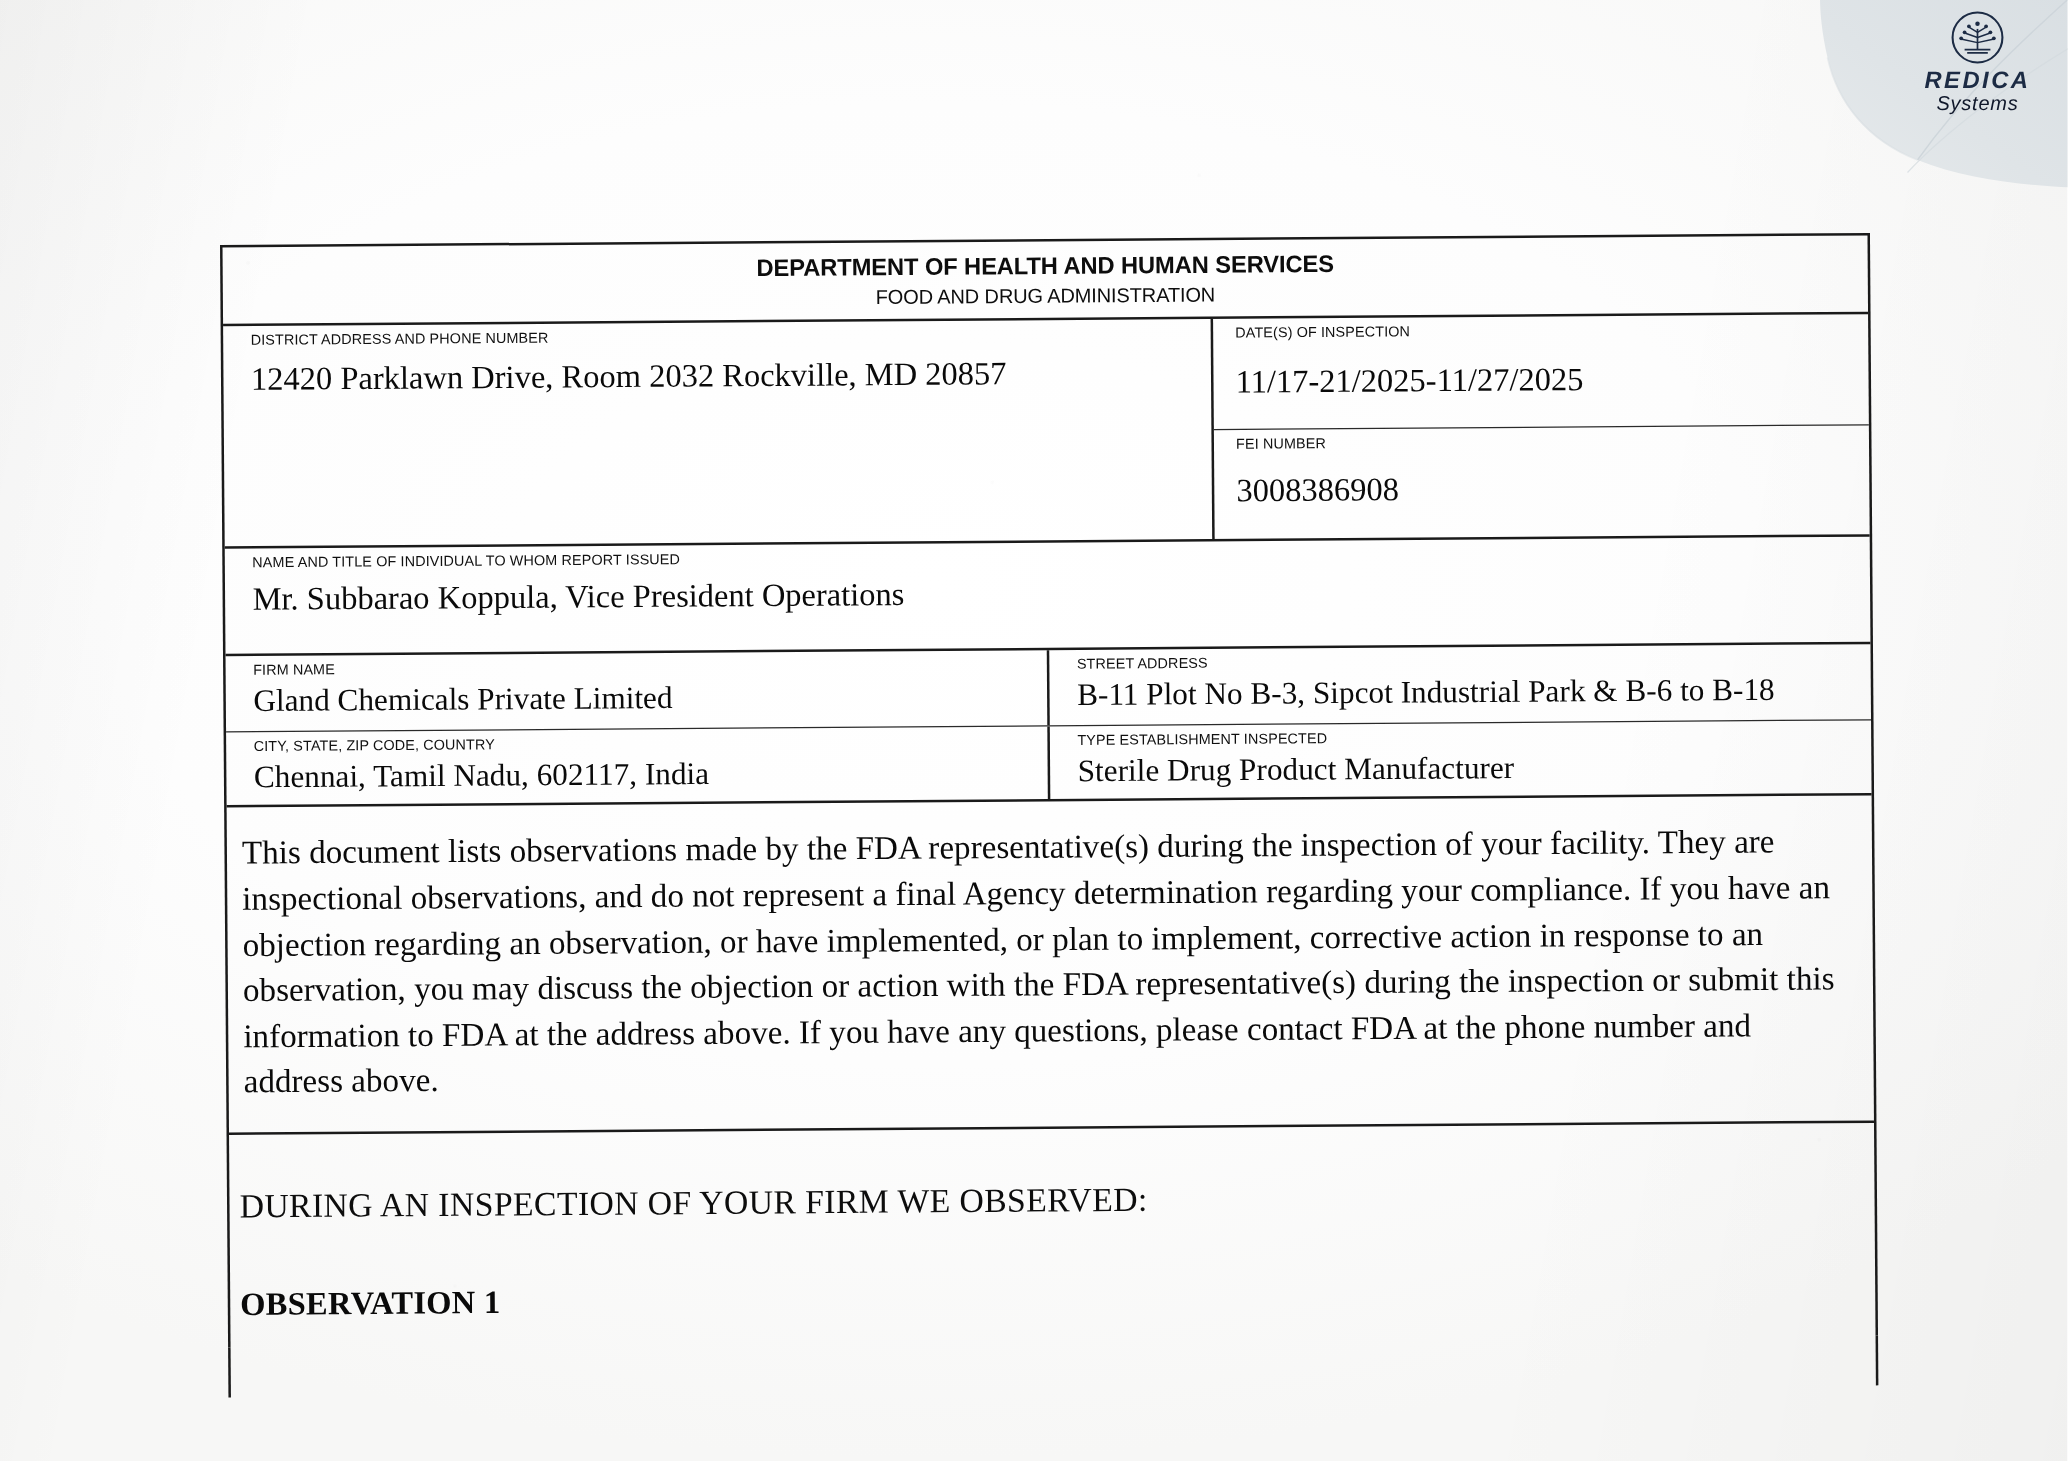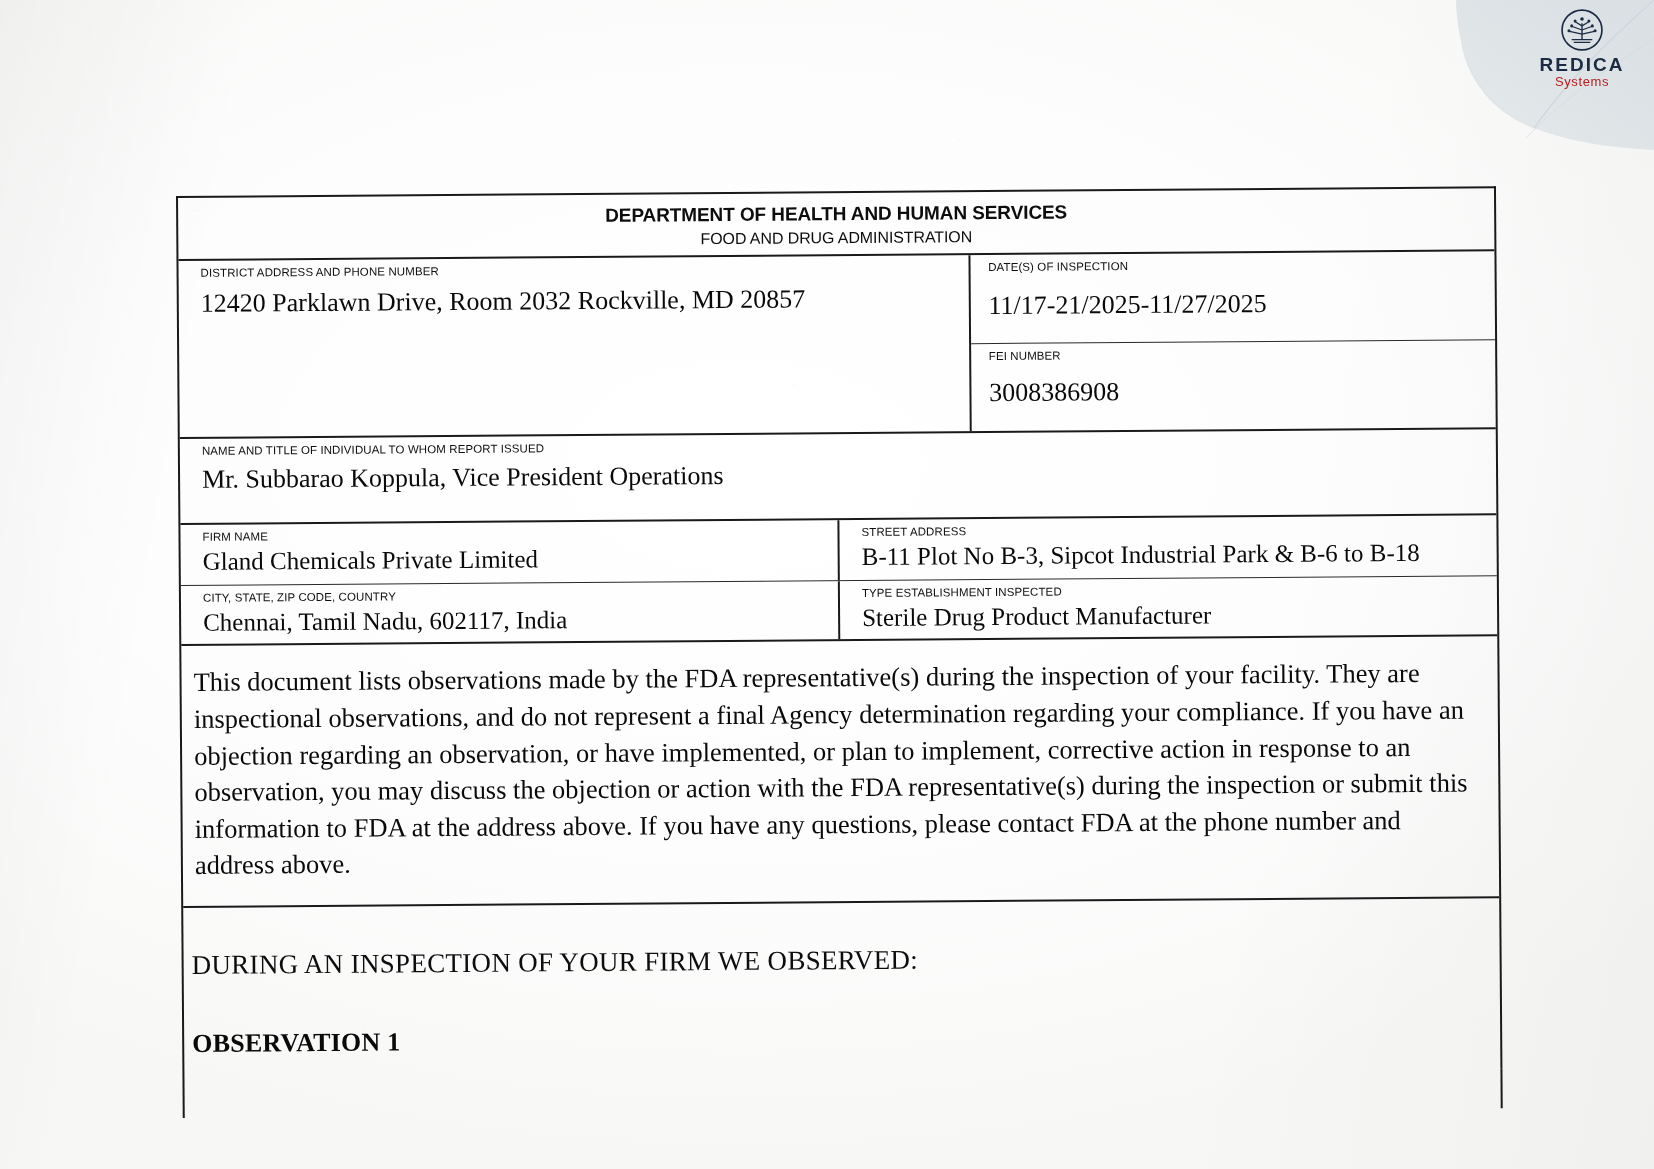--- a/index.html
+++ b/index.html
@@ -65,36 +65,37 @@
   
   #redica-logo {
     position: absolute;
     top: 8px;
     right: 18px;
     width: 108px;
     text-align: center;
     color: #1c2b44;
     pointer-events: none;
     user-select: none;
+    font-style: italic;
   }
   #redica-logo .mark { display: block; margin: 0 auto; }
   #redica-logo .wordmark {
     font-family: "Liberation Sans", sans-serif;
     font-weight: bold;
     font-size: 19px;
     letter-spacing: 2.0px;
     line-height: 1.05;
     margin-top: 3px;
     color: #1c2b44;
   }
   #redica-logo .subword {
     font-family: "Liberation Sans", sans-serif;
-    font-size: 13px;
+    font-size: 16px;
     letter-spacing: .6px;
-    color: #b91c1c;
+    color: #0f172a;
     line-height: 1.1;
   }
 
   
   #form-483 {
     position: absolute;
     left: 176px;
     top: 196px;
     width: 1320px;
     transform: rotate(-0.42deg);

